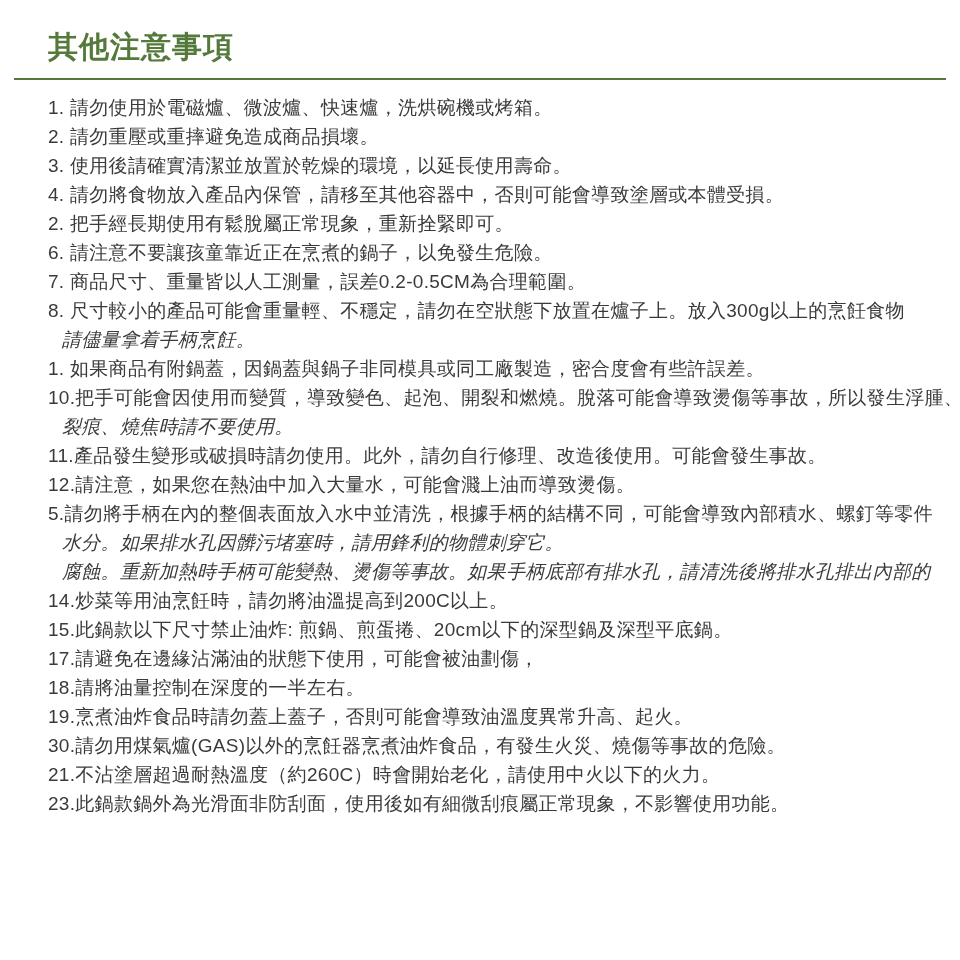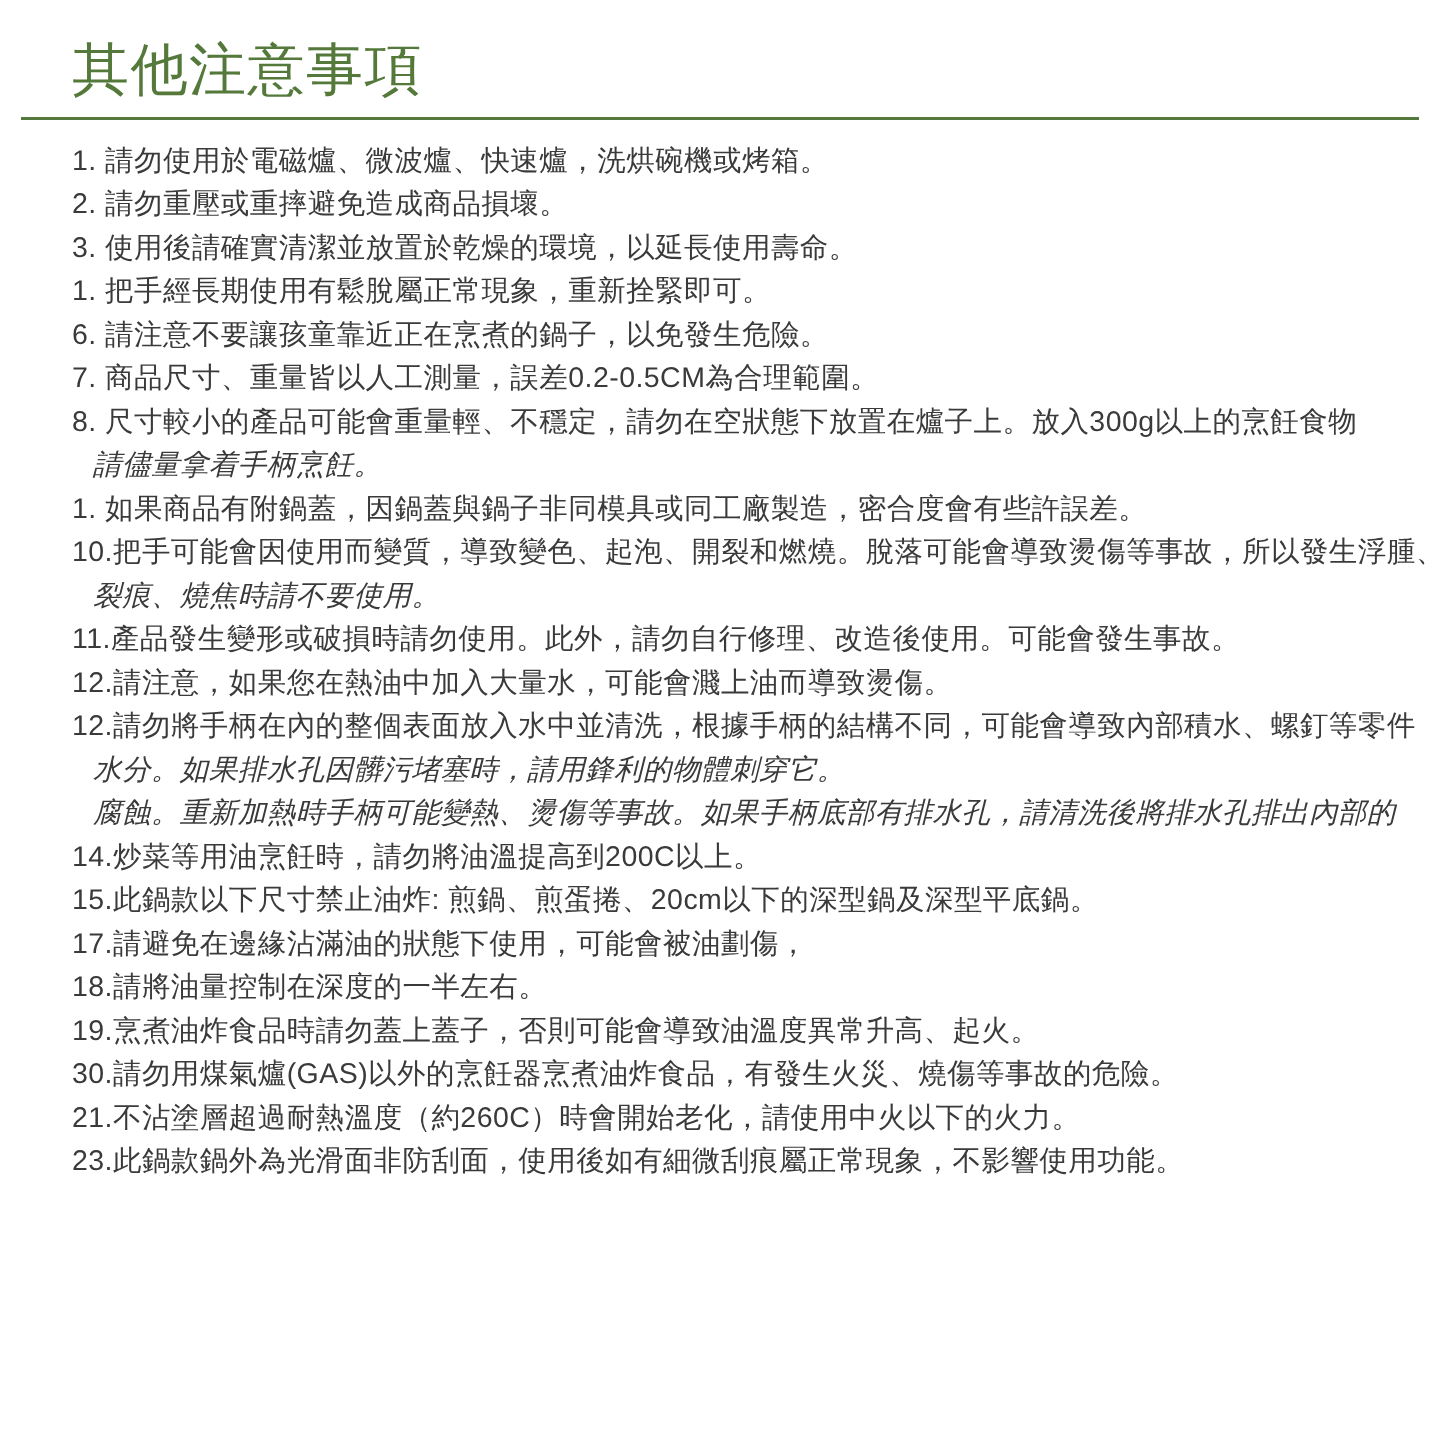--- a/index.html
+++ b/index.html
@@ -13,23 +13,23 @@
   }
   .page {
     box-sizing: border-box;
     width: 960px;
     height: 960px;
     padding-top: 24px;
     background: var(--bg, #ffffff);
   }
   .title {
     margin: 0 0 0 48px;
-    font-size: 38px;
+    font-size: 30px;
     line-height: 46px;
-    font-weight: normal;
+    font-weight: bold;
     letter-spacing: 1px;
     color: var(--accent, #55793a);
   }
   .rule {
     height: 2px;
     margin: 8px 14px 0 14px;
     background: var(--accent, #55793a);
   }
   .list {
     margin: 13px 20px 0 48px;
@@ -57,21 +57,24 @@
       <div class="item">
         <div class="line first">1. 請勿使用於電磁爐、微波爐、快速爐，洗烘碗機或烤箱。</div>
       </div>
       <div class="item">
         <div class="line first">2. 請勿重壓或重摔避免造成商品損壞。</div>
       </div>
       <div class="item">
         <div class="line first">3. 使用後請確實清潔並放置於乾燥的環境，以延長使用壽命。</div>
       </div>
       <div class="item">
-        <div class="line first">1. 把手經長期使用有鬆脫屬正常現象，重新拴緊即可。</div>
+        <div class="line first">4. 請勿將食物放入產品內保管，請移至其他容器中，否則可能會導致塗層或本體受損。</div>
+      </div>
+      <div class="item">
+        <div class="line first">2. 把手經長期使用有鬆脫屬正常現象，重新拴緊即可。</div>
       </div>
       <div class="item">
         <div class="line first">6. 請注意不要讓孩童靠近正在烹煮的鍋子，以免發生危險。</div>
       </div>
       <div class="item">
         <div class="line first">7. 商品尺寸、重量皆以人工測量，誤差0.2-0.5CM為合理範圍。</div>
       </div>
       <div class="item">
         <div class="line first">8. 尺寸較小的產品可能會重量輕、不穩定，請勿在空狀態下放置在爐子上。放入300g以上的烹飪食物</div>
         <div class="line cont">請儘量拿着手柄烹飪。</div>
@@ -83,21 +86,21 @@
         <div class="line first">10.把手可能會因使用而變質，導致變色、起泡、開裂和燃燒。脫落可能會導致燙傷等事故，所以發生浮腫、</div>
         <div class="line cont">裂痕、燒焦時請不要使用。</div>
       </div>
       <div class="item">
         <div class="line first">11.產品發生變形或破損時請勿使用。此外，請勿自行修理、改造後使用。可能會發生事故。</div>
       </div>
       <div class="item">
         <div class="line first">12.請注意，如果您在熱油中加入大量水，可能會濺上油而導致燙傷。</div>
       </div>
       <div class="item">
-        <div class="line first">12.請勿將手柄在內的整個表面放入水中並清洗，根據手柄的結構不同，可能會導致內部積水、螺釘等零件</div>
+        <div class="line first">5.請勿將手柄在內的整個表面放入水中並清洗，根據手柄的結構不同，可能會導致內部積水、螺釘等零件</div>
         <div class="line cont">水分。如果排水孔因髒污堵塞時，請用鋒利的物體刺穿它。</div>
         <div class="line cont">腐蝕。重新加熱時手柄可能變熱、燙傷等事故。如果手柄底部有排水孔，請清洗後將排水孔排出內部的</div>
       </div>
       <div class="item">
         <div class="line first">14.炒菜等用油烹飪時，請勿將油溫提高到200C以上。</div>
       </div>
       <div class="item">
         <div class="line first">15.此鍋款以下尺寸禁止油炸: 煎鍋、煎蛋捲、20cm以下的深型鍋及深型平底鍋。</div>
       </div>
       <div class="item">

